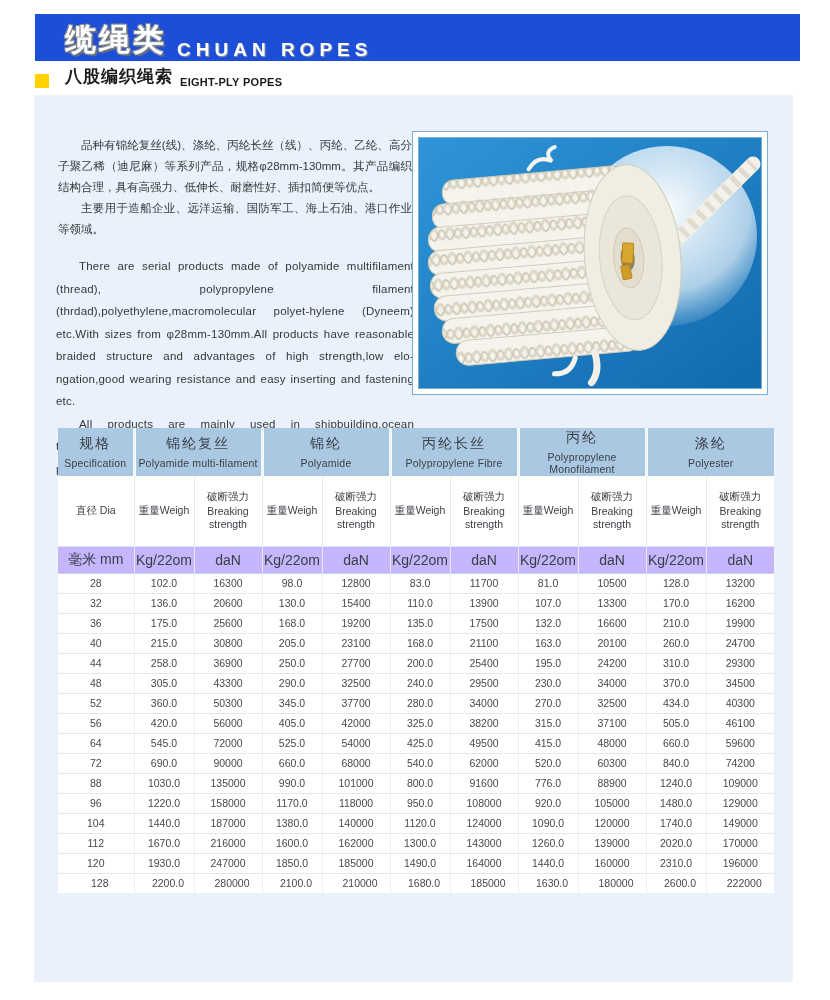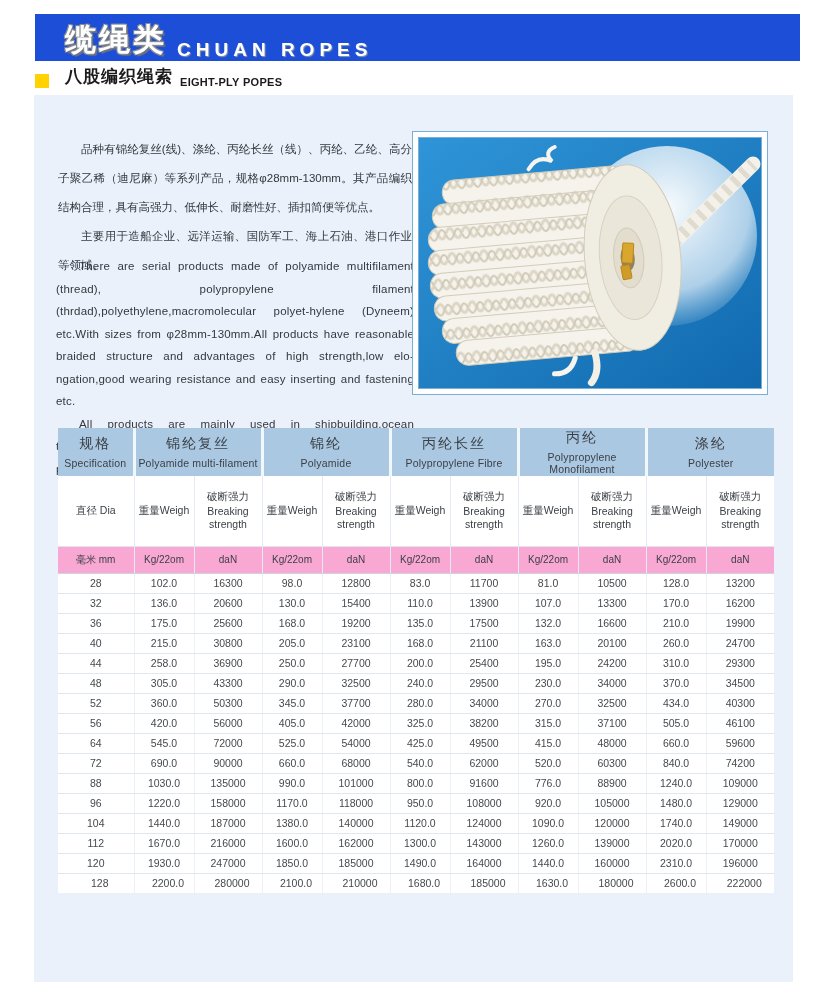--- a/index.html
+++ b/index.html
@@ -18,21 +18,21 @@
   
   .section-row { position:absolute; left:35px; top:66px; height:22px; display:flex; align-items:flex-end; }
   .yellow-sq { width:14px; height:14px; background:#ffd200; margin-right:16px; }
   .sec-zh { font-size:17px; font-weight:bold; color:#1b1b1b; letter-spacing:1px; }
   .sec-en { font-size:11px; font-weight:bold; color:#1b1b1b; margin-left:7px; letter-spacing:0.3px; }
 
   
   .panel { position:absolute; left:34px; top:95px; width:759px; height:887px; background:#eaf1fa; }
 
   .zh-block { position:absolute; left:24px; top:40px; width:354px; }
-  .zh-block p { font-size:11.5px; line-height:29px; color:#33383d; text-align:justify; text-indent:2em; }
+  .zh-block p { font-size:11.5px; line-height:21px; color:#33383d; text-align:justify; text-indent:2em; }
   .en-block { position:absolute; left:22px; top:160px; width:358px; }
   .en-block p { font-size:11.5px; line-height:22.5px; color:#33383d; text-align:justify; text-indent:2em;
                 letter-spacing:0.2px; }
 
   
   .photo-frame { position:absolute; left:378px; top:36px; width:356px; height:264px;
                  border:1px solid #79aed6; background:#ffffff; padding:5px; }
   .photo-inner { width:100%; height:100%; border:1px solid #79aed6; overflow:hidden; }
   .photo-inner svg { display:block; }
 
@@ -42,21 +42,21 @@
   thead tr.grp th { background:#abc8e2; height:48px; font-weight:normal; color:#3a3f45;
                     border-right:3px solid #f2f7fc; vertical-align:middle; }
   thead tr.grp th:last-child { border-right:none; }
   .g-zh { font-size:14px; letter-spacing:2px; margin-bottom:4px; }
   .g-en { font-size:10.5px; letter-spacing:0.2px; }
   thead tr.sub th { background:#ffffff; height:70px; font-weight:normal; color:#3a3f45;
                     font-size:10.5px; border-right:1px solid #e4ebf2; vertical-align:middle; }
   thead tr.sub th:last-child, thead tr.unit th:last-child { border-right:none; }
   .b-zh { font-size:10.5px; margin-bottom:1px; }
   .b-en { font-size:10.5px; width:56px; margin:0 auto; line-height:13px; }
-  thead tr.unit th { background:#f9a8d4; height:27px; font-weight:normal; color:#3a3f45; font-size:10px;
+  thead tr.unit th { background:#c4b5fd; height:27px; font-weight:normal; color:#3a3f45; font-size:14px;
                      border-top:1px solid #dde5ee; border-bottom:1px solid #ccd6e0;
                      border-right:1px solid #e4ebf2; }
   tbody td { background:#ffffff; height:20px; text-align:center; font-size:10.5px; color:#46494d;
              border-bottom:1px solid #e0e7ef; border-right:1px solid #edf1f6; }
   tbody td:last-child { border-right:none; }
   tbody tr:last-child td { border-bottom:none;padding-left:8px; }
 </style>
 </head>
 <body>
 

